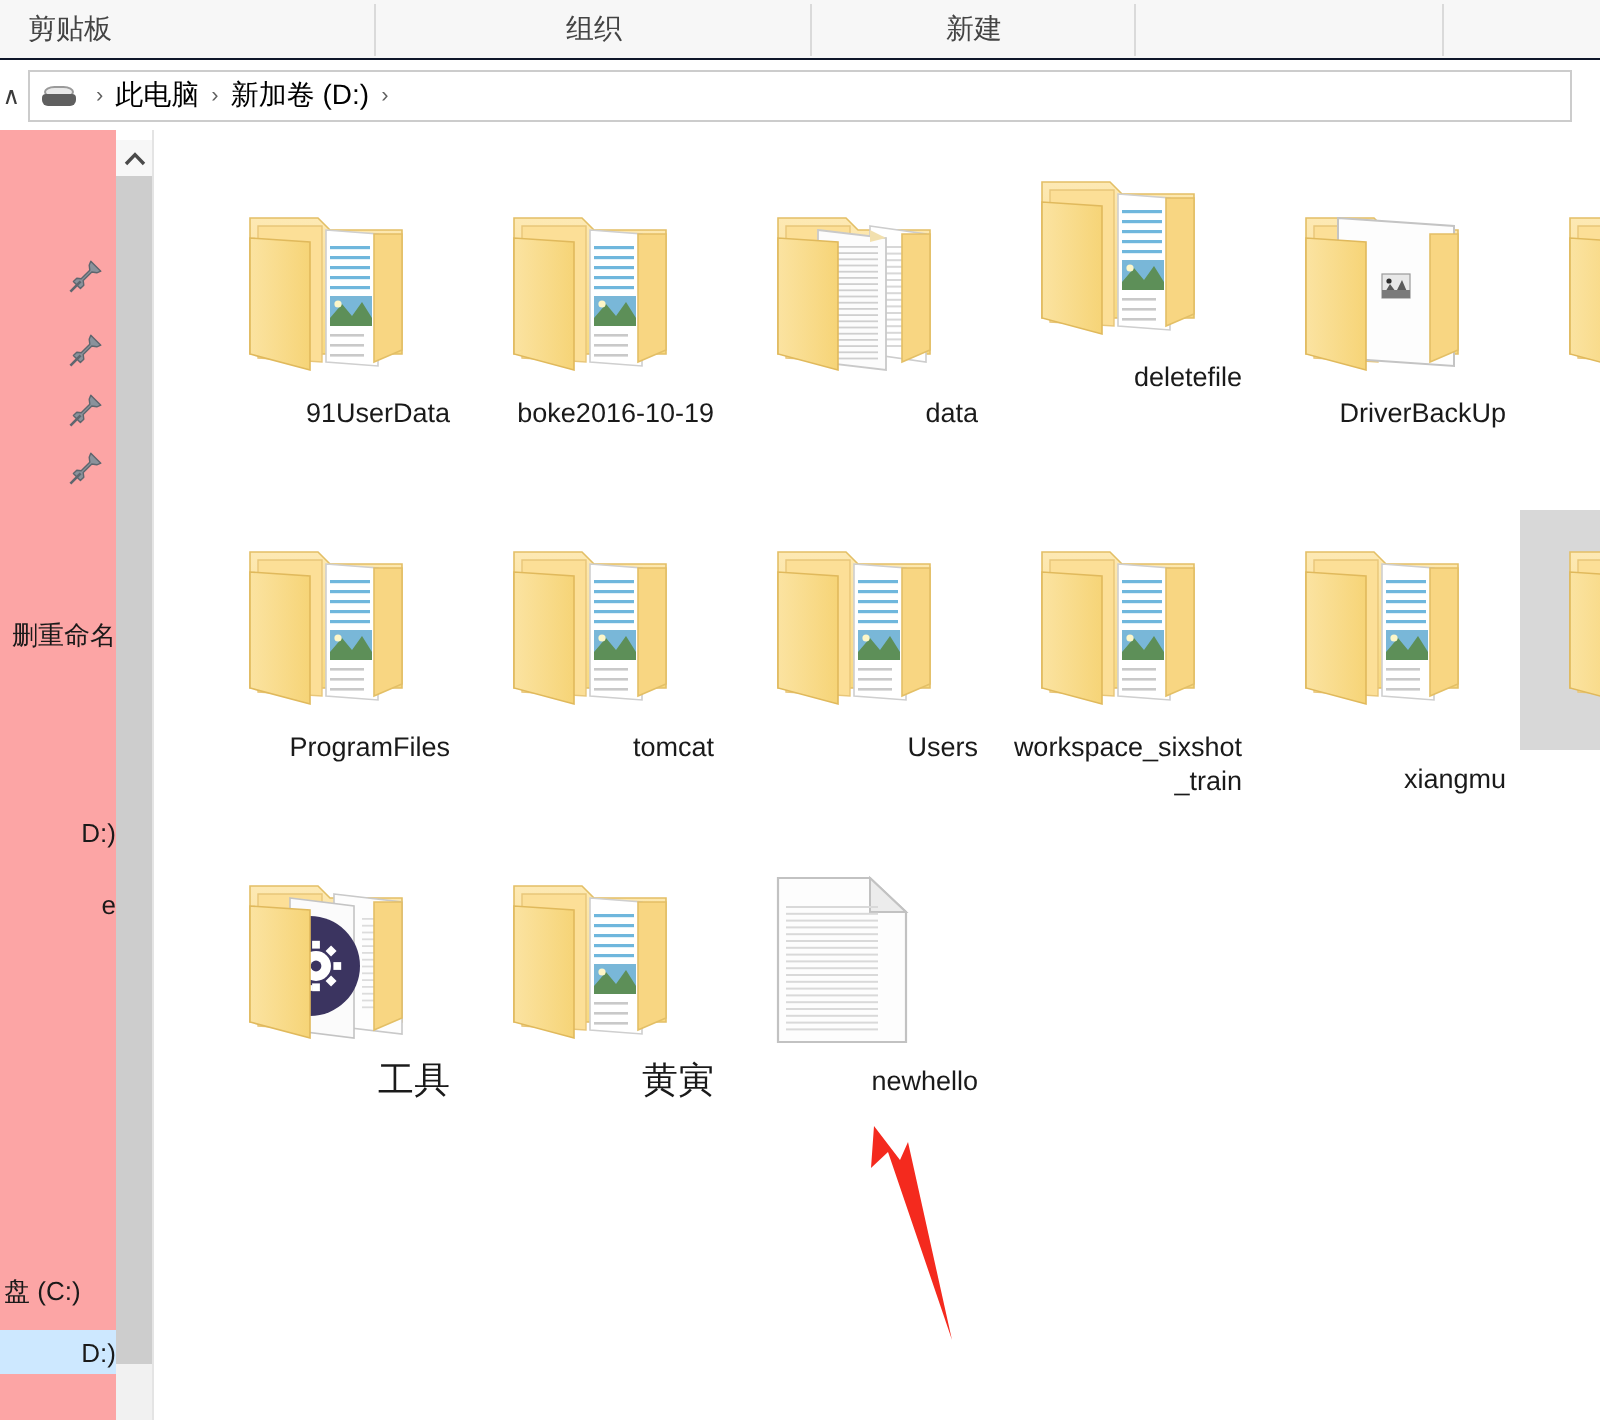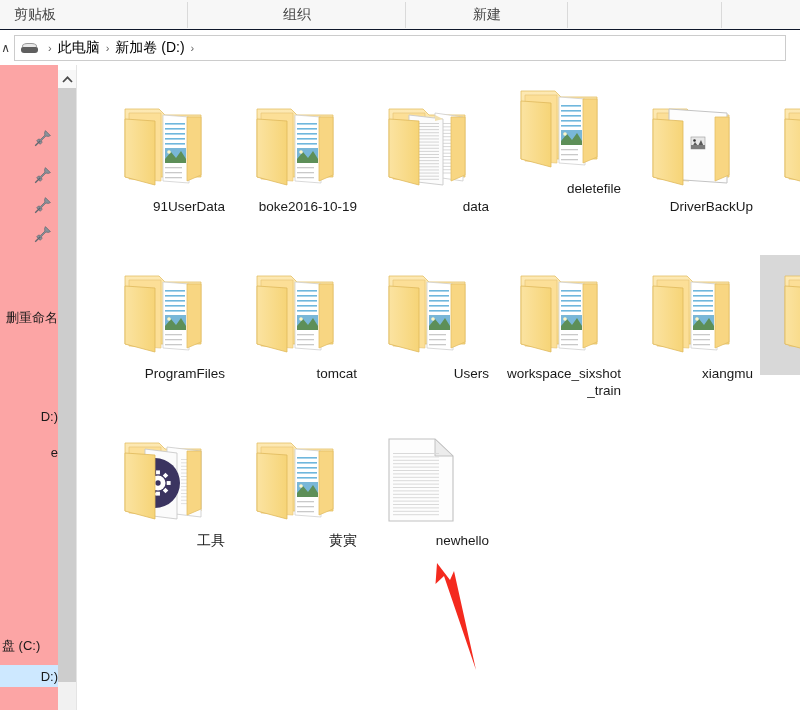--- a/index.html
+++ b/index.html
@@ -117,21 +117,21 @@
   }
   .tile .icon-wrap {
     width: 100px; height: 108px; position: relative;
     display: flex; align-items: flex-end; justify-content: center;
   }
   .tile .caption {
     width: 120px; text-align: right;
     font-size: 13.5px; color: #1a1a1a; line-height: 17px;
     word-break: break-word; margin-top: 7px;
   }
-  .tile.cjk .caption { font-size: 14px; }
+  .tile.cjk .caption { font-size: 18px; }
 
   
   .gray-block {
     position: absolute; background: #d8d8d8;
   }
 
   
   .red-arrow { position: absolute; left: 420px; top: 552px; width: 70px; height: 120px; }
 
   svg { overflow: visible; }
@@ -570,21 +570,21 @@
             <rect x="50" y="78" width="17" height="1.3" fill="#c9c9c9"></rect>
             <rect x="50" y="49" width="21" height="15" fill="#79b7d8"></rect>
             <path d="M50 60 L56 53 L61 59 L66 52 L71 60 L71 64 L50 64 Z" fill="#5d8f58"></path>
             <circle cx="54" cy="53" r="1.8" fill="#fdf6c8"></circle>
             <path d="M10 78 L10 20 L40 22 L40 86 Z" fill="url(#ff9)" stroke="#e0b95c" stroke-width="0.8"></path>
             <path d="M72 18 L86 18 L86 76 L72 82 Z" fill="#f8d682" stroke="#e3bf66" stroke-width="0.8"></path>
           </svg>
         </div>
         <div class="caption">workspace_sixshot_train</div>
       </div>
-      <div class="tile" style="left: 556px; top: 185px;">
+      <div class="tile" style="left: 556px; top: 185px; gap: 16px;">
         <div class="icon-wrap">
           <svg width="100" height="92" viewBox="0 0 100 92">
             <defs>
               <linearGradient id="fb10" x1="0" y1="0" x2="0" y2="1">
                 <stop offset="0" stop-color="#fde9b4"></stop>
                 <stop offset="1" stop-color="#f8d97f"></stop>
               </linearGradient>
               <linearGradient id="ff10" x1="0" y1="0" x2="1" y2="0">
                 <stop offset="0" stop-color="#fbe3a1"></stop>
                 <stop offset="1" stop-color="#f6d477"></stop>

